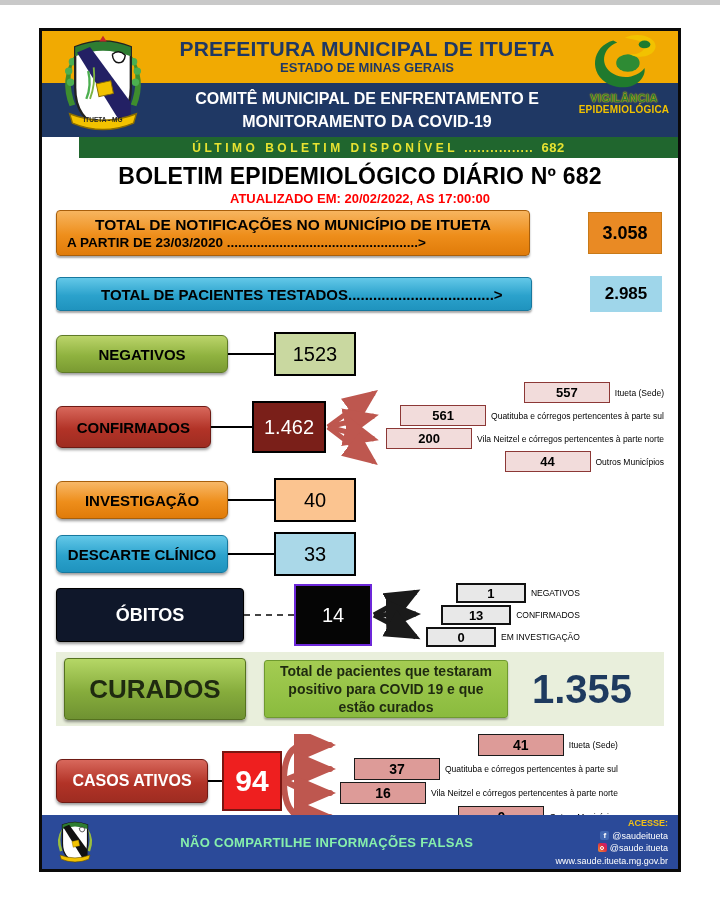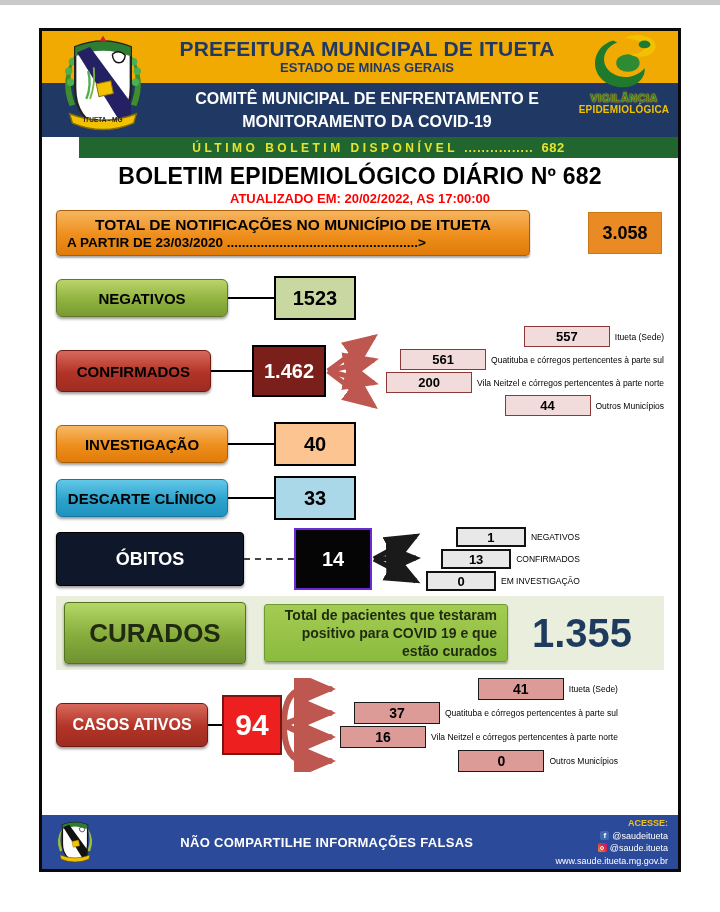--- a/index.html
+++ b/index.html
@@ -54,21 +54,21 @@
   .tested-bar span{font-size:15px;font-weight:800;white-space:nowrap;overflow:hidden;}
   .tested-val{width:72px;height:36px;margin-left:58px;margin-right:2px;background:#9FD6EA;
               display:flex;align-items:center;justify-content:center;font-size:17px;font-weight:800;}
 
   .stat-bar{width:170px;height:36px;border-radius:6px;display:flex;align-items:center;
             justify-content:center;font-size:15px;font-weight:800;
             box-shadow:0 2px 3px rgba(0,0,0,.4);}
   .conn{width:46px;border-top:2px solid #000;height:0;}
   .conn-dash{width:50px;border-top:2px dashed #444;height:0;}
   .val-box{width:78px;height:40px;border:2px solid #000;display:flex;align-items:center;
-           justify-content:center;font-size:20px;font-weight:700;text-align:center;}
+           justify-content:center;font-size:20px;font-weight:400;text-align:center;}
 
   .neg-row{margin-top:20px;}
   .neg-bar{background:linear-gradient(#BBD46A,#8FB23F 55%,#7A9A32);border:1px solid #5F7A28;}
   .neg-val{background:#C9D8A0;}
 
   .conf-row{margin-top:6px;}
   .conf-bar{background:linear-gradient(#D8685C,#B23327 55%,#9E2C21);border:1px solid #6E1A14;height:40px;}
   .conf-val{background:#7A1F19;color:#fff;height:48px;}
   .mini-stack{display:flex;flex-direction:column;align-items:flex-end;}
   .mini-item{display:flex;align-items:center;margin-bottom:2px;}
@@ -93,41 +93,41 @@
   .obi-val{background:#050505;color:#fff;width:74px;height:58px;border:2px solid #6d28d9;}
 
   .cur-strip{margin-top:4px;background:#E9EFDC;display:flex;align-items:center;
              padding:7px 8px;height:60px;}
   .cur-btn{width:180px;height:60px;border:1px solid #55721F;border-radius:4px;
            background:linear-gradient(#B5D766,#86AC3C 55%,#6F9232);
            display:flex;align-items:center;justify-content:center;
            font-size:26px;font-weight:800;color:#1F2A10;box-shadow:0 2px 3px rgba(0,0,0,.4);}
   .cur-desc{width:244px;height:58px;margin-left:18px;border:1px solid #6F9A2F;border-radius:3px;
             background:linear-gradient(#A4CC52,#8ABB3E);display:flex;align-items:center;
-            justify-content:center;text-align:right;font-size:14px;font-weight:800;
+            justify-content:center;text-align:center;font-size:14px;font-weight:800;
             color:#1F2A10;line-height:1.3;padding:0 10px;box-sizing:border-box;
             box-shadow:0 2px 2px rgba(0,0,0,.3);}
   .cur-num{flex:1;text-align:center;font-size:40px;font-weight:800;color:#1E3A5F;}
 
   .ativ-row{margin-top:8px;}
   .ativ-bar{width:150px;height:42px;background:linear-gradient(#D8685C,#B23327 55%,#9E2C21);
             border:1px solid #6E1A14;border-radius:6px;color:#fff;font-size:16px;font-weight:800;
             display:flex;align-items:center;justify-content:center;box-shadow:0 2px 3px rgba(0,0,0,.4);}
   .ativ-conn{width:14px;border-top:2px solid #000;height:0;}
   .ativ-val{width:56px;height:56px;background:#EE1F1F;border:2px solid #7A1511;color:#fff;
             display:flex;align-items:center;justify-content:center;font-size:30px;font-weight:800;
             z-index:2;}
 
   .arrows{flex:none;}
 
   
   .footer{position:absolute;left:0;right:0;bottom:0;height:54px;background:#2B4A99;
           display:flex;align-items:center;padding:0 10px;box-sizing:border-box;}
   .foot-logo{width:46px;height:46px;flex:none;}
-  .foot-msg{flex:1;text-align:center;color:#ffffff;font-size:13px;font-weight:800;letter-spacing:.3px;}
+  .foot-msg{flex:1;text-align:center;color:#86efac;font-size:13px;font-weight:800;letter-spacing:.3px;}
   .foot-right{flex:none;text-align:right;color:#fff;font-size:9px;line-height:12px;}
   .foot-acesse{color:#F0C018;font-weight:800;}
   .soc{display:inline-flex;align-items:center;gap:3px;}
   .fb-ic{display:inline-block;width:9px;height:9px;background:#4267B2;border-radius:2px;color:#fff;
          font-size:8px;font-weight:800;line-height:9px;text-align:center;}
   .ig-ic{display:inline-block;width:9px;height:9px;border-radius:2px;
          background:linear-gradient(45deg,#f09433,#dc2743 60%,#bc1888);position:relative;}
   .ig-ic::after{content:"";position:absolute;left:2.5px;top:2.5px;width:4px;height:4px;
          border:1px solid #fff;border-radius:50%;box-sizing:border-box;}
 </style>
@@ -192,20 +192,26 @@
     <div class="updated">ATUALIZADO EM: 20/02/2022, AS 17:00:00</div>
 
     <div class="row notif-row">
       <div class="notif-bar">
         <div class="notif-l1">TOTAL DE NOTIFICAÇÕES NO MUNICÍPIO DE ITUETA</div>
         <div class="notif-l2">A PARTIR DE 23/03/2020 ...................................................&gt;</div>
       </div>
       <div class="notif-val">3.058</div>
     </div>
 
+    <div class="row tested-row">
+      <div class="tested-bar">
+        <span>TOTAL DE PACIENTES TESTADOS...................................&gt;</span>
+      </div>
+      <div class="tested-val">2.985</div>
+    </div>
 
     <div class="row neg-row">
       <div class="stat-bar neg-bar">NEGATIVOS</div>
       <div class="conn"></div>
       <div class="val-box neg-val">1523</div>
     </div>
 
     <div class="row conf-row">
       <div class="stat-bar conf-bar">CONFIRMADOS</div>
       <div class="conn"></div>

